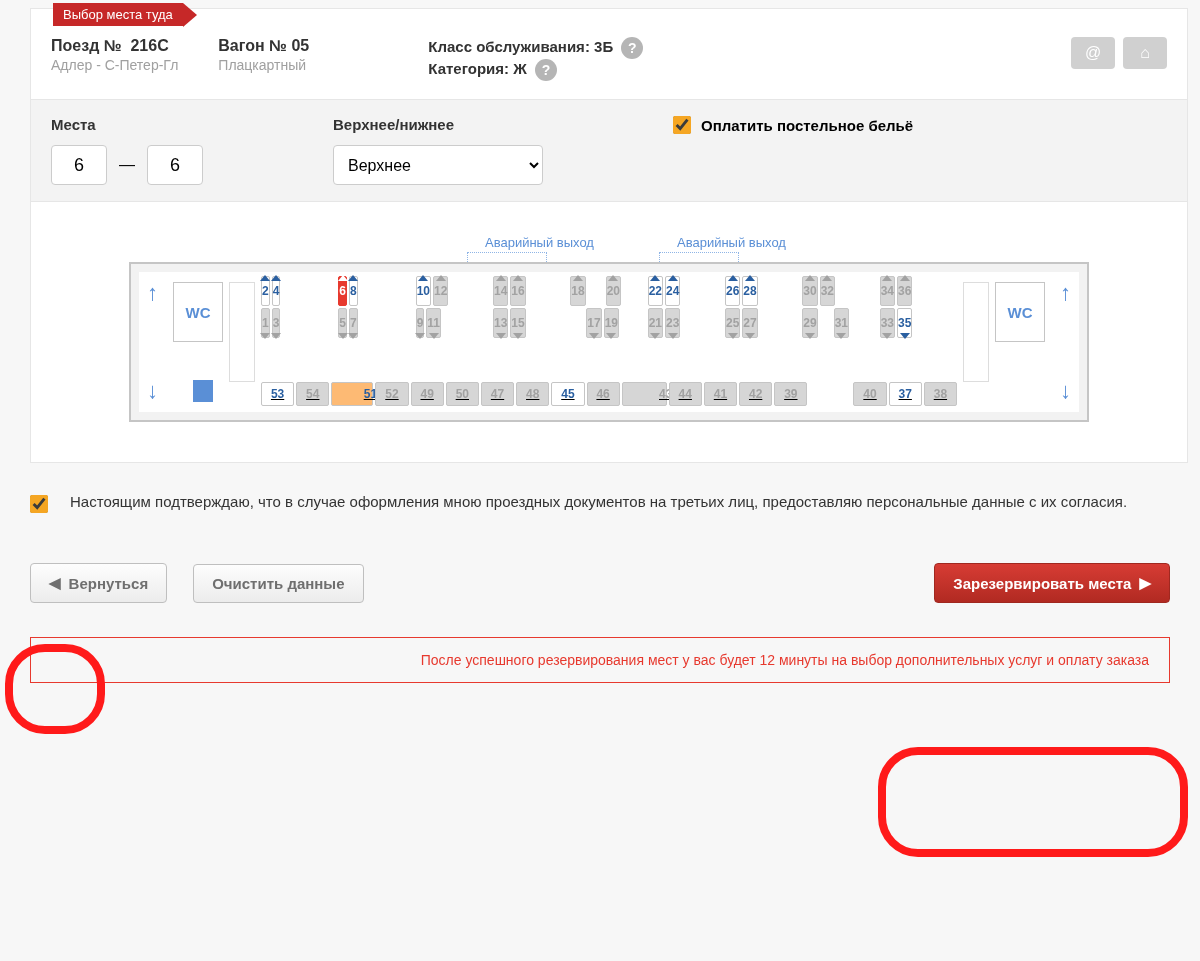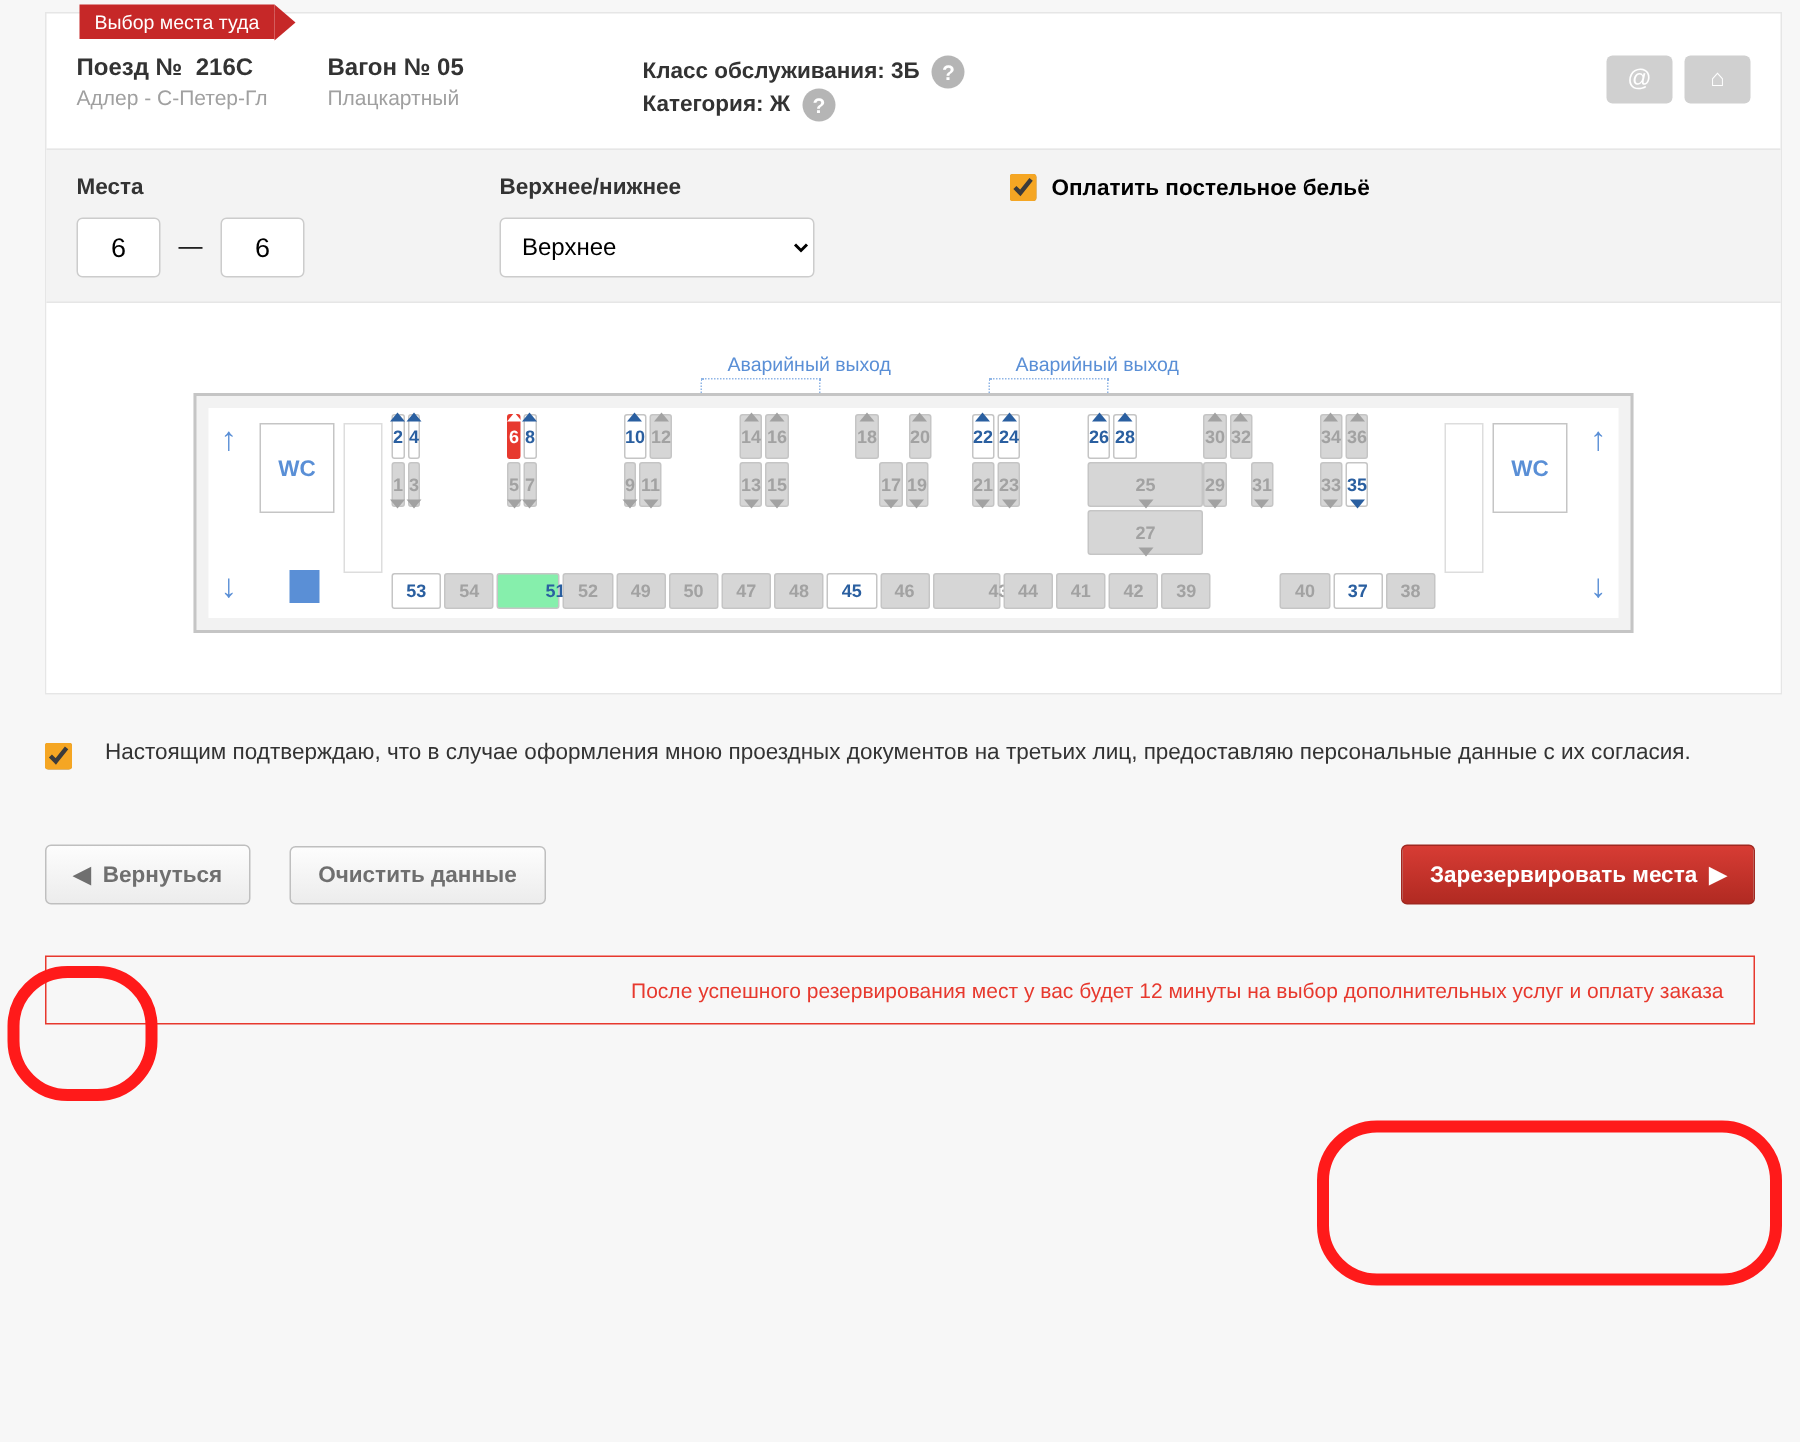--- a/index.html
+++ b/index.html
@@ -193,21 +193,21 @@
               <div style="display: flex; gap: 2px;">
                 <div class="seat bot taken">21<span class="tri"></span></div>
                 <div class="seat bot taken">23<span class="tri"></span></div>
               </div>
             </div>
             <div class="comp" style="width: 88px;">
               <div style="display: flex; gap: 2px;">
                 <div class="seat top avail">26<span class="tri"></span></div>
                 <div class="seat top avail">28<span class="tri"></span></div>
               </div>
-              <div style="display: flex; gap: 2px; flex-direction: column;">
+              <div style="display: flex; gap: 2px;">
                 <div class="seat bot taken">25<span class="tri"></span></div>
                 <div class="seat bot taken">27<span class="tri"></span></div>
               </div>
             </div>
             <div class="comp" style="width: 88px;">
               <div style="display: flex; gap: 2px;">
                 <div class="seat top taken">30<span class="tri"></span></div>
                 <div class="seat top taken">32<span class="tri"></span></div>
               </div>
               <div style="display: flex; gap: 16px;">
@@ -219,24 +219,24 @@
               <div style="display: flex; gap: 2px;">
                 <div class="seat top taken">34<span class="tri"></span></div>
                 <div class="seat top taken">36<span class="tri"></span></div>
               </div>
               <div style="display: flex; gap: 2px;">
                 <div class="seat bot taken">33<span class="tri"></span></div>
                 <div class="seat bot avail">35<span class="tri"></span></div>
               </div>
             </div>
           </div>
-        <div class="side-row" id="side-root" style="gap: 2px;">
+        <div class="side-row" id="side-root" style="gap: 2px; text-decoration: underline;">
             <div class="side-seat avail" style="background: rgb(255, 255, 255); color: rgb(42, 95, 160);">53</div>
             <div class="side-seat taken" style="background: rgb(214, 214, 214); color: rgb(162, 162, 162);">54</div>
-            <div class="side-seat avail" style="background: #86efac; color: rgb(42, 95, 160); padding-left: 36px;">51</div>
+            <div class="side-seat avail" style="background: #fdba74; color: rgb(42, 95, 160); padding-left: 36px;">51</div>
             <div class="side-seat taken" style="background: rgb(214, 214, 214); color: rgb(162, 162, 162);">52</div>
             <div class="side-seat taken" style="background: rgb(214, 214, 214); color: rgb(162, 162, 162);">49</div>
             <div class="side-seat taken" style="background: rgb(214, 214, 214); color: rgb(162, 162, 162);">50</div>
             <div class="side-seat taken" style="background: rgb(214, 214, 214); color: rgb(162, 162, 162);">47</div>
             <div class="side-seat taken" style="background: rgb(214, 214, 214); color: rgb(162, 162, 162);">48</div>
             <div class="side-seat avail" style="background: rgb(255, 255, 255); color: rgb(42, 95, 160);">45</div>
             <div class="side-seat taken" style="background: rgb(214, 214, 214); color: rgb(162, 162, 162);">46</div>
             <div class="side-seat taken" style="background: rgb(214, 214, 214); color: rgb(162, 162, 162); padding-left: 43px;">43</div>
             <div class="side-seat taken" style="background: rgb(214, 214, 214); color: rgb(162, 162, 162);">44</div>
             <div class="side-seat taken" style="background: rgb(214, 214, 214); color: rgb(162, 162, 162);">41</div>

